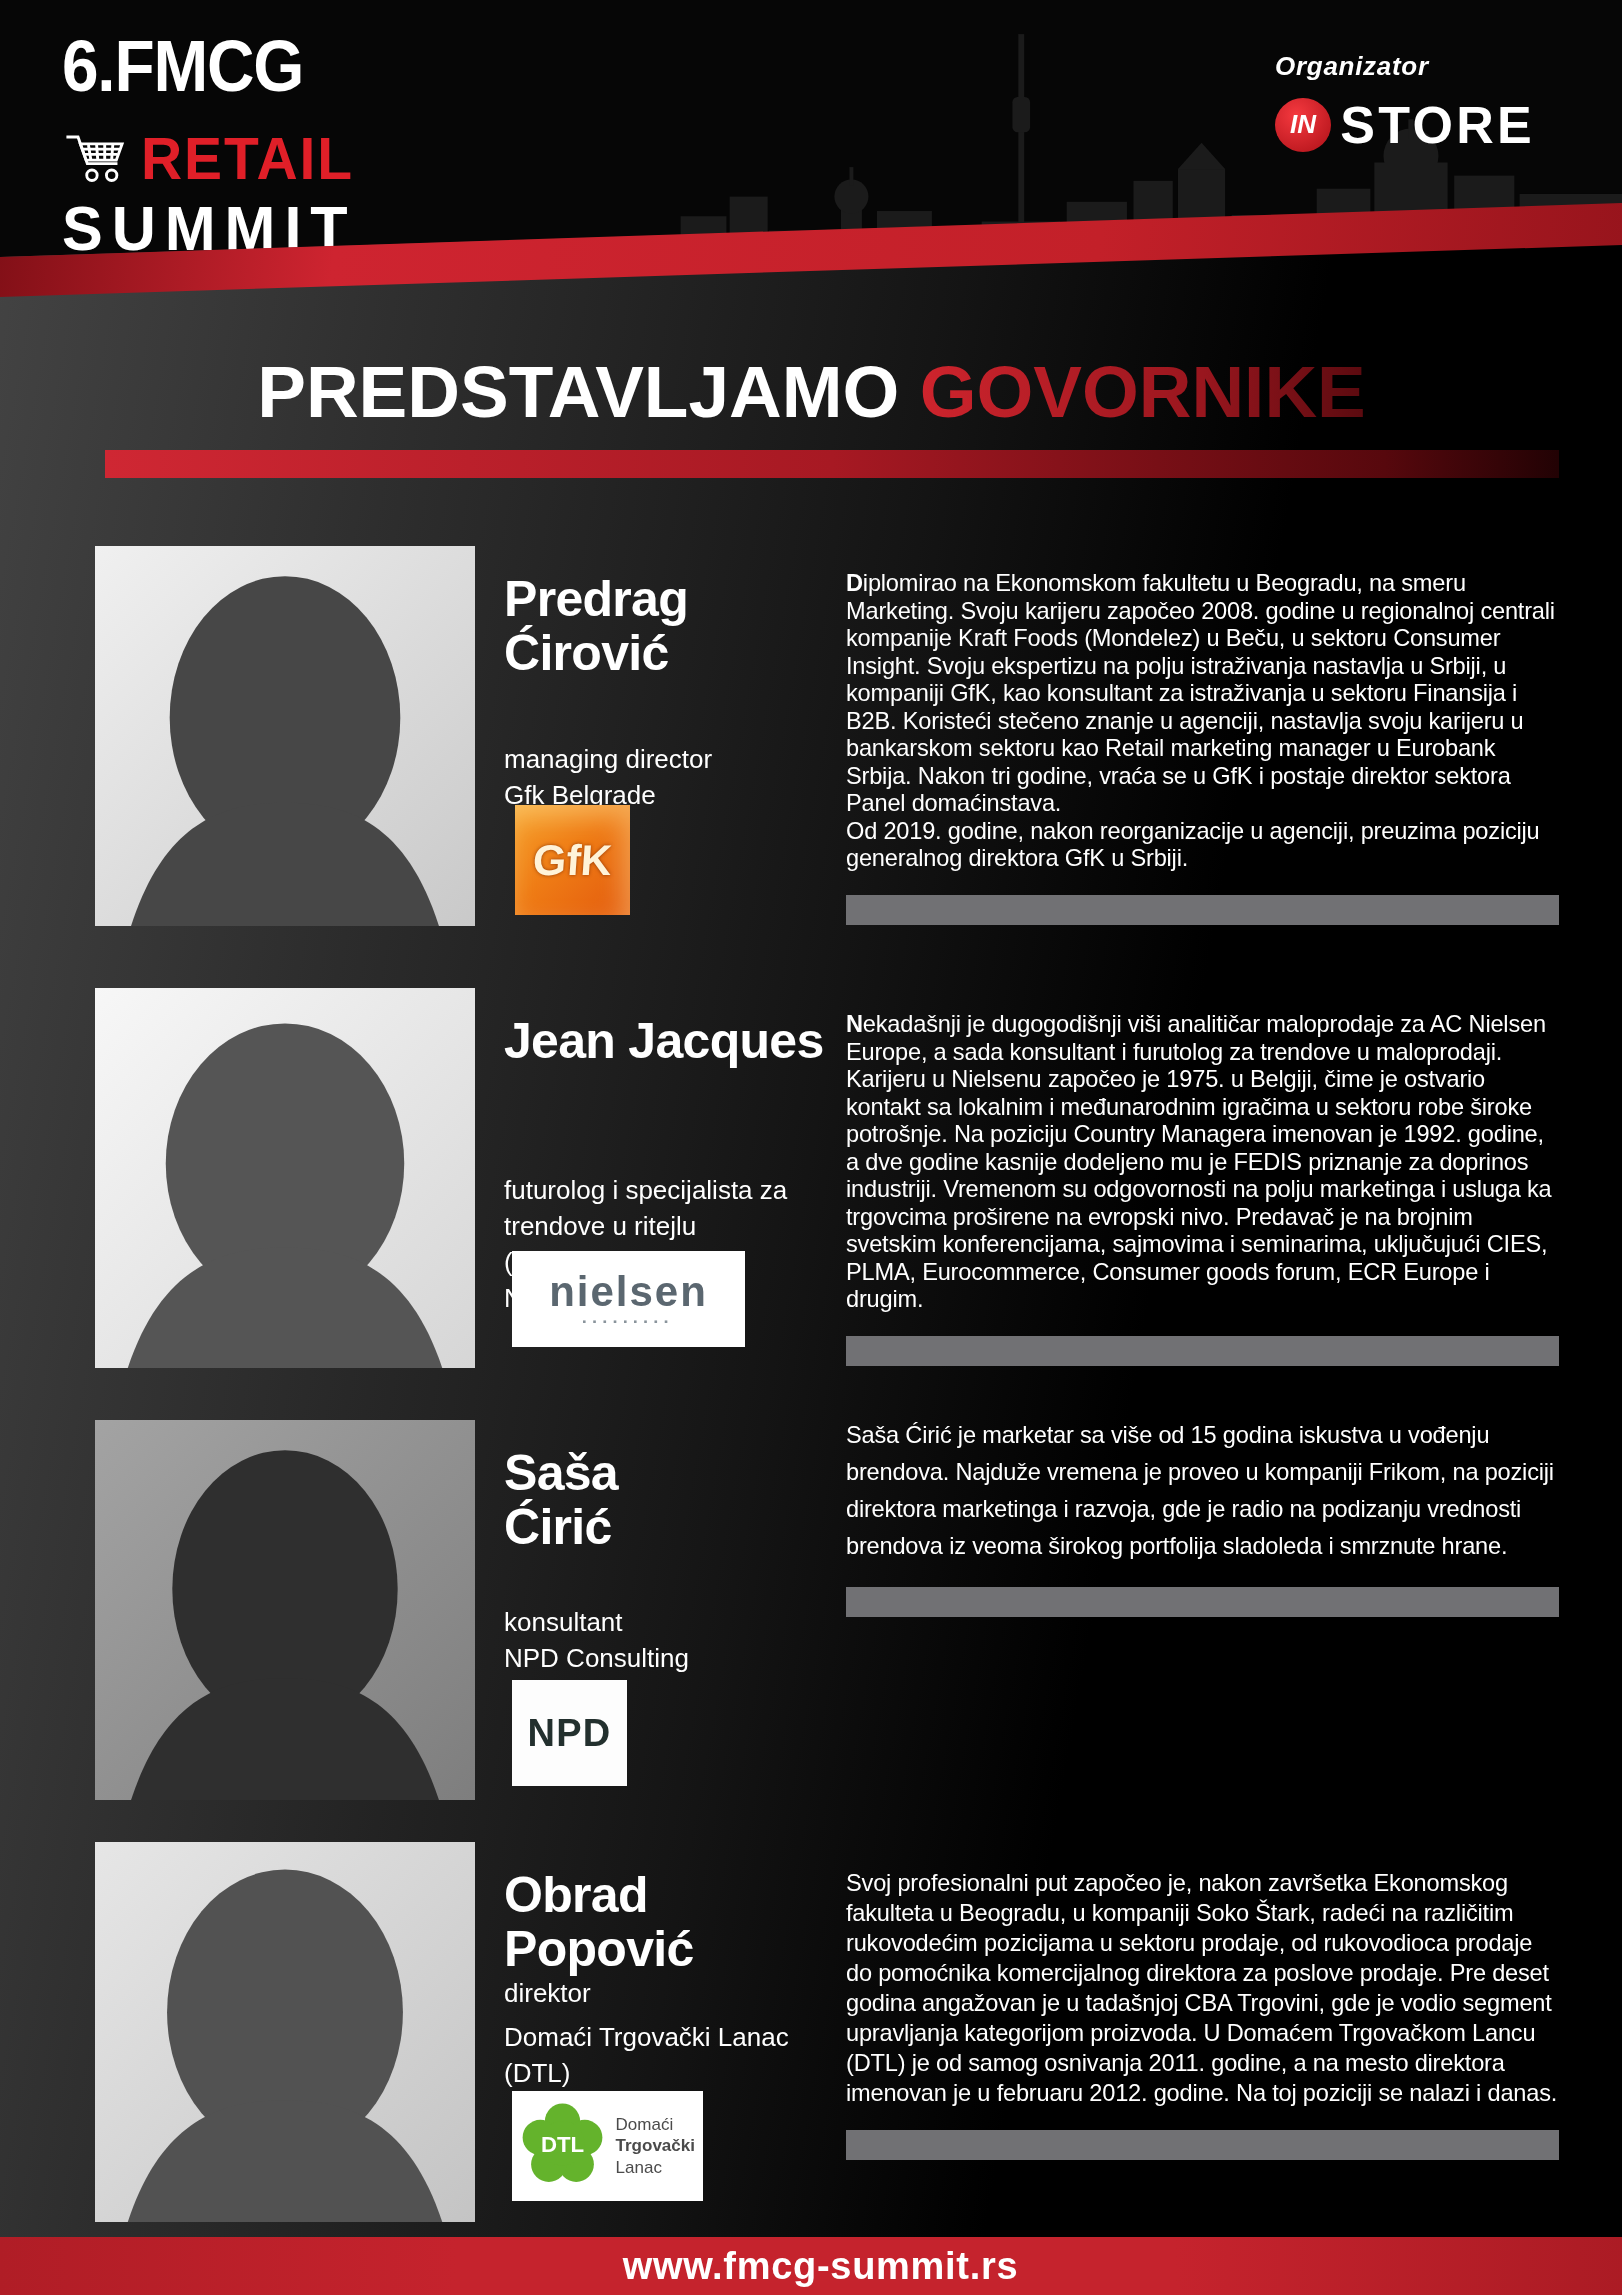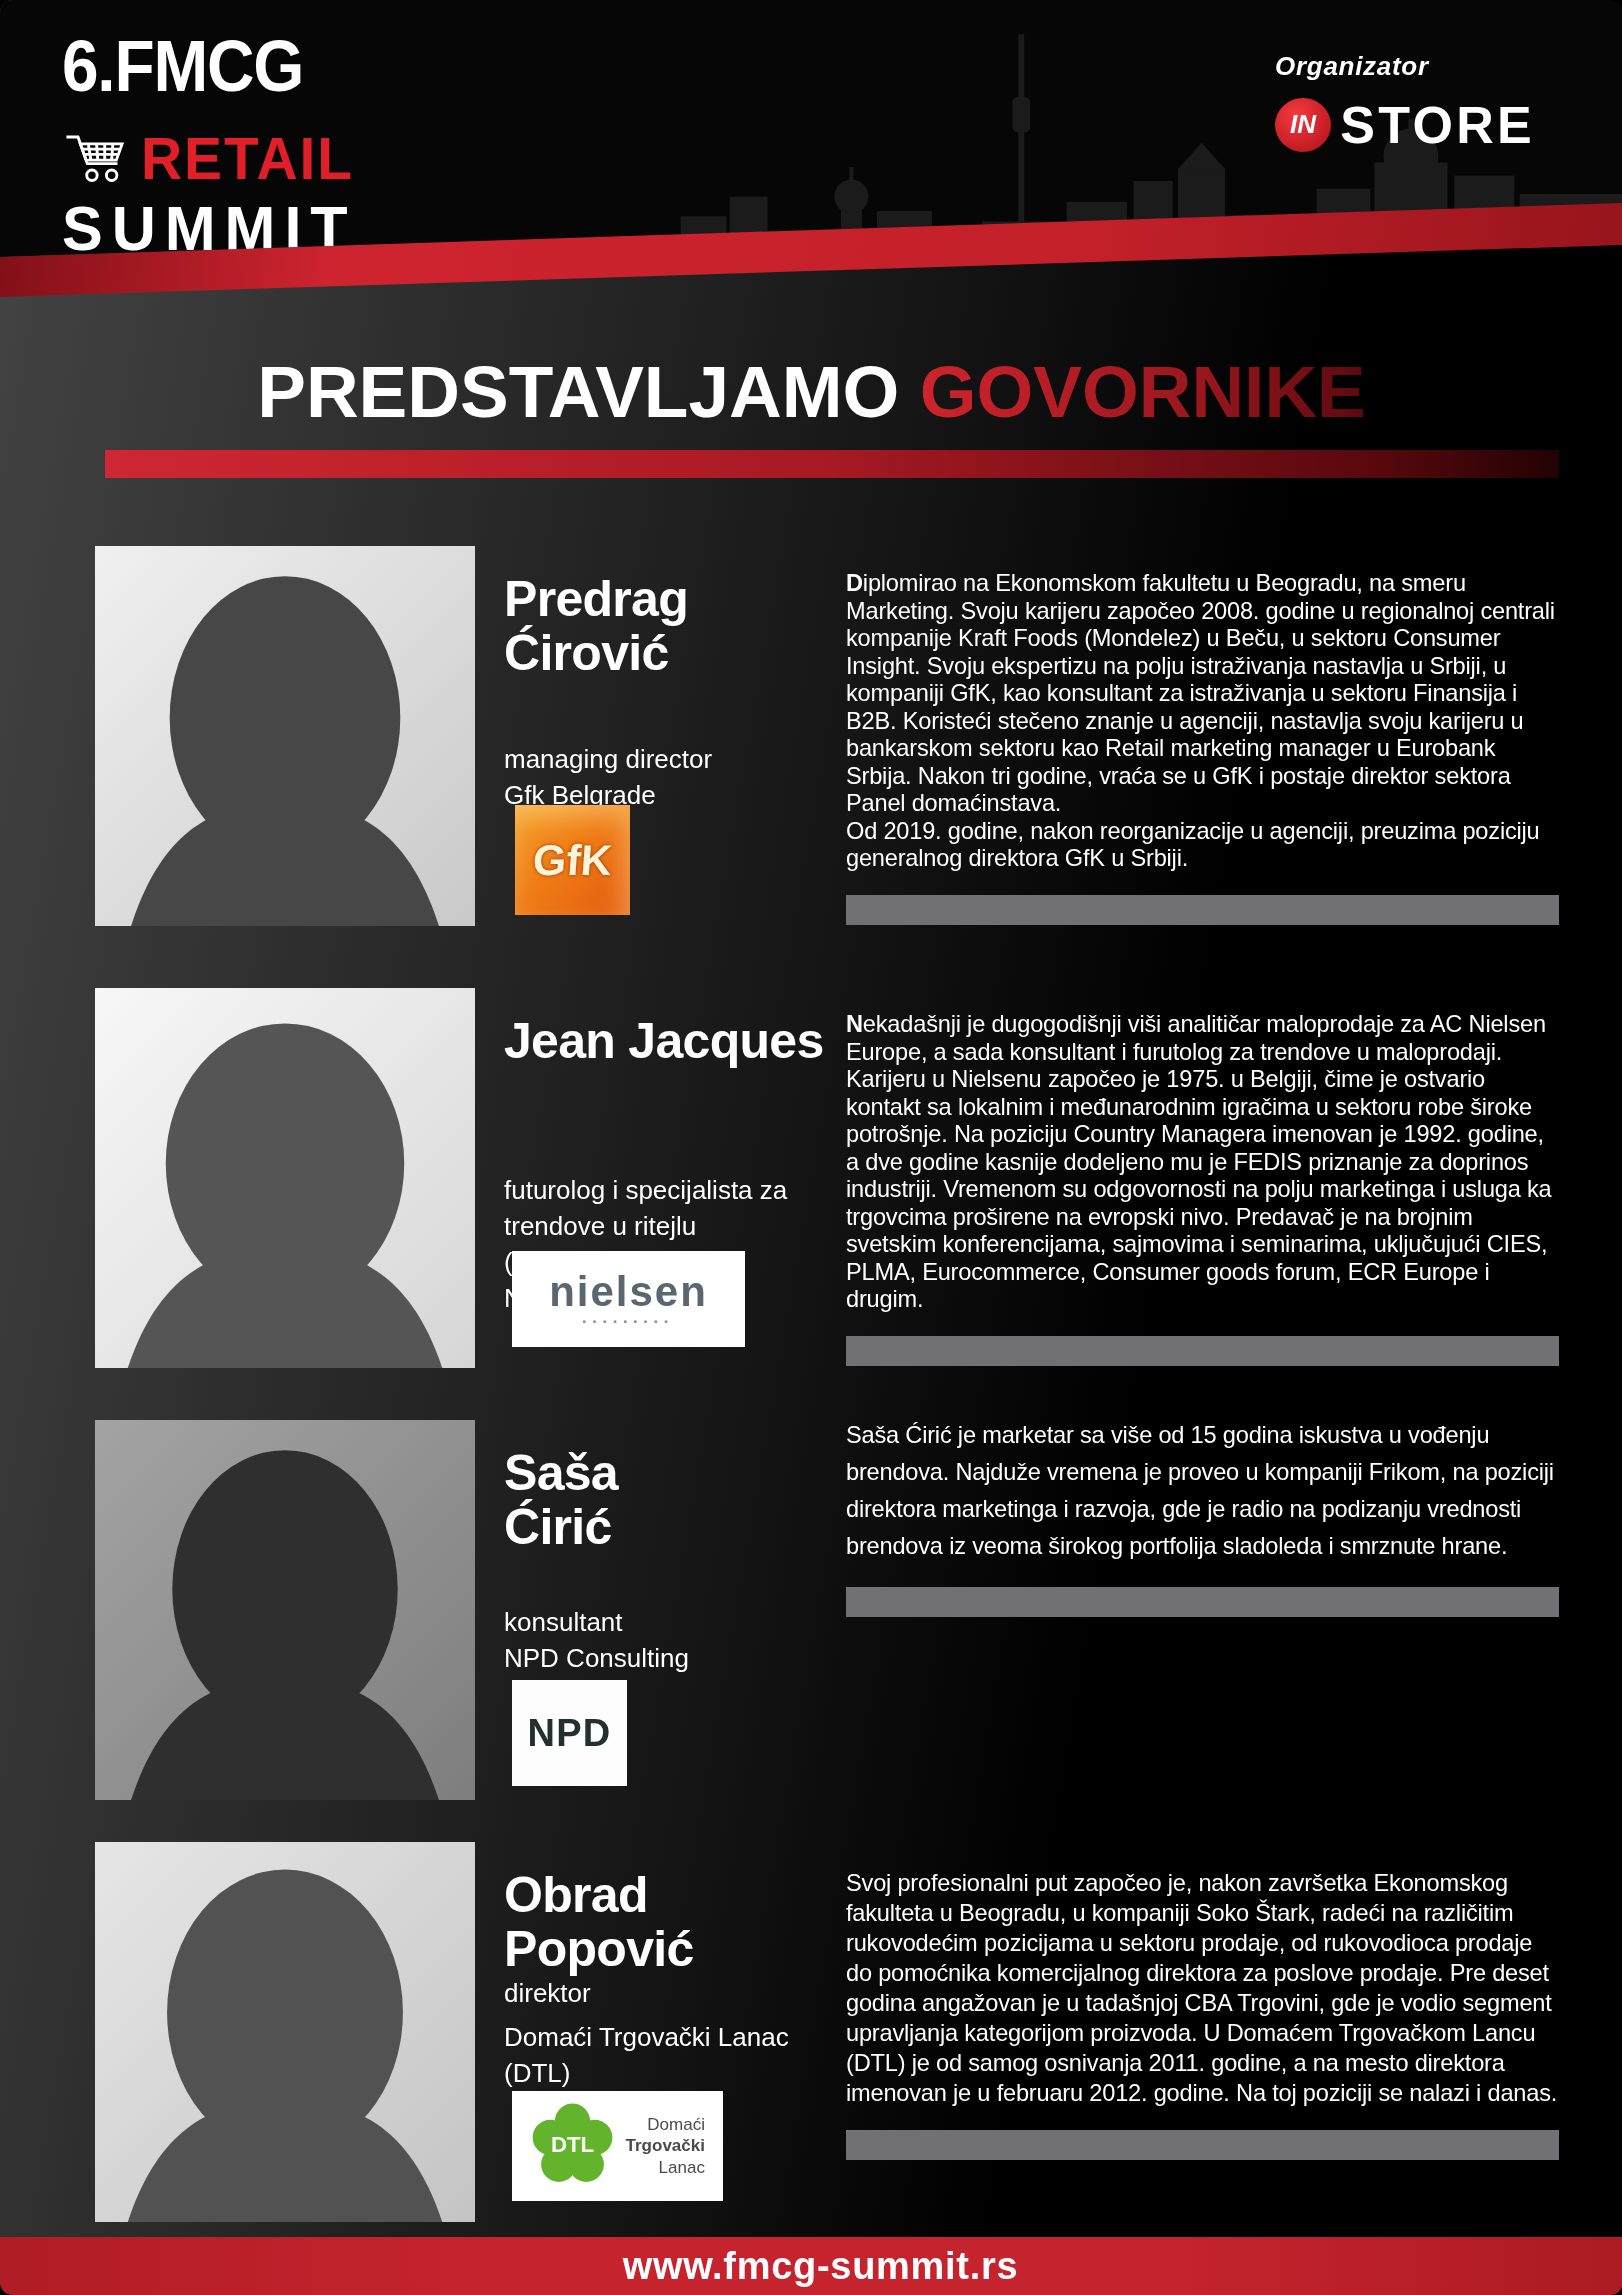--- a/index.html
+++ b/index.html
@@ -1,19 +1,19 @@
 <!DOCTYPE html>
 <html style="font-size:10.5px"><head>
 <meta charset="utf-8">
 <style>
   html,body{margin:0;padding:0;background:#000;}
   .page{
     position:relative;width:1623px;height:2295px;overflow:hidden;
     background:linear-gradient(100deg,#454545 0%,#2f2f2f 22%,#141414 50%,#000 68%);
-    font-family:"Liberation Sans","DejaVu Sans",sans-serif;color:#fff;border-radius:13px;
+    font-family:"Liberation Sans","DejaVu Sans",sans-serif;color:#fff;
   }
   
   .header{position:absolute;top:0;left:0;width:1623px;height:308px;background:#060606;
     clip-path:polygon(0 0,1623px 0,1623px 204px,0 257px);}
   .skyline{position:absolute;top:0;left:0;width:1623px;height:308px;}
   .ribbon{position:absolute;top:0;left:0;width:1623px;height:308px;
     clip-path:polygon(0 257px,1623px 203px,1623px 245px,0 297px);
     background:linear-gradient(97deg,#7c0e15,#ce2430 22%,#c32029 68%,#97141c);}
   .brand{position:absolute;left:62px;top:29px;}
   .brand-l1{font-size:73px;font-weight:bold;letter-spacing:-1.3px;transform:scaleX(.9);transform-origin:left;line-height:1;}
@@ -51,21 +51,21 @@
   
   .clogo{position:absolute;display:flex;align-items:center;justify-content:center;}
   .gfk{left:515px;top:259px;width:115px;height:110px;
     background:linear-gradient(135deg,#f6a02a,#ef7c15 45%,#e35a0e);box-shadow:inset -6.5px 11.8px 26px rgba(255,230,160,.45);}
   .gfk-text{font-size:43px;font-weight:bold;color:#fff3d8;text-shadow:0 0 3.9px rgba(120,40,0,.8);transform:skewX(-4deg);}
   .nielsen{left:512px;top:263px;width:233px;height:96px;background:#fff;flex-direction:column;gap:2.6px;}
   .nielsen-text{font-size:42px;font-weight:bold;color:#5b6770;letter-spacing:2px;line-height:1;filter:blur(0.4px);}
   .nielsen-sub{font-size:10.5px;color:#8a949c;letter-spacing:6.5px;line-height:1;}
   .npd{left:512px;top:260px;width:115px;height:106px;background:#fdfdfd;}
   .npd-text{font-size:38px;font-weight:bold;color:#23302e;letter-spacing:1.3px;filter:blur(0.5px);}
-  .dtl{left:512px;top:249px;width:211px;height:110px;background:#fff;gap:10.5px;text-align:right;}
+  .dtl{left:512px;top:249px;width:191px;height:110px;background:#fff;gap:10.5px;}
   .dtl-flower{width:85px;height:92px;}
   .dtl-lines{font-size:17px;color:#4b4b4b;line-height:1.25;}
   .dtl-l2{font-weight:bold;}
   
   .footer{position:absolute;left:0;top:2237px;width:1623px;height:58px;
     background:linear-gradient(90deg,#b01d26,#c5232d 28%,#c5232d 72%,#ab1b24);
     display:flex;align-items:center;justify-content:center;padding-left:9px;}
   .footer-url{font-size:38px;font-weight:bold;letter-spacing:0.7px;}
 </style>
 </head>

